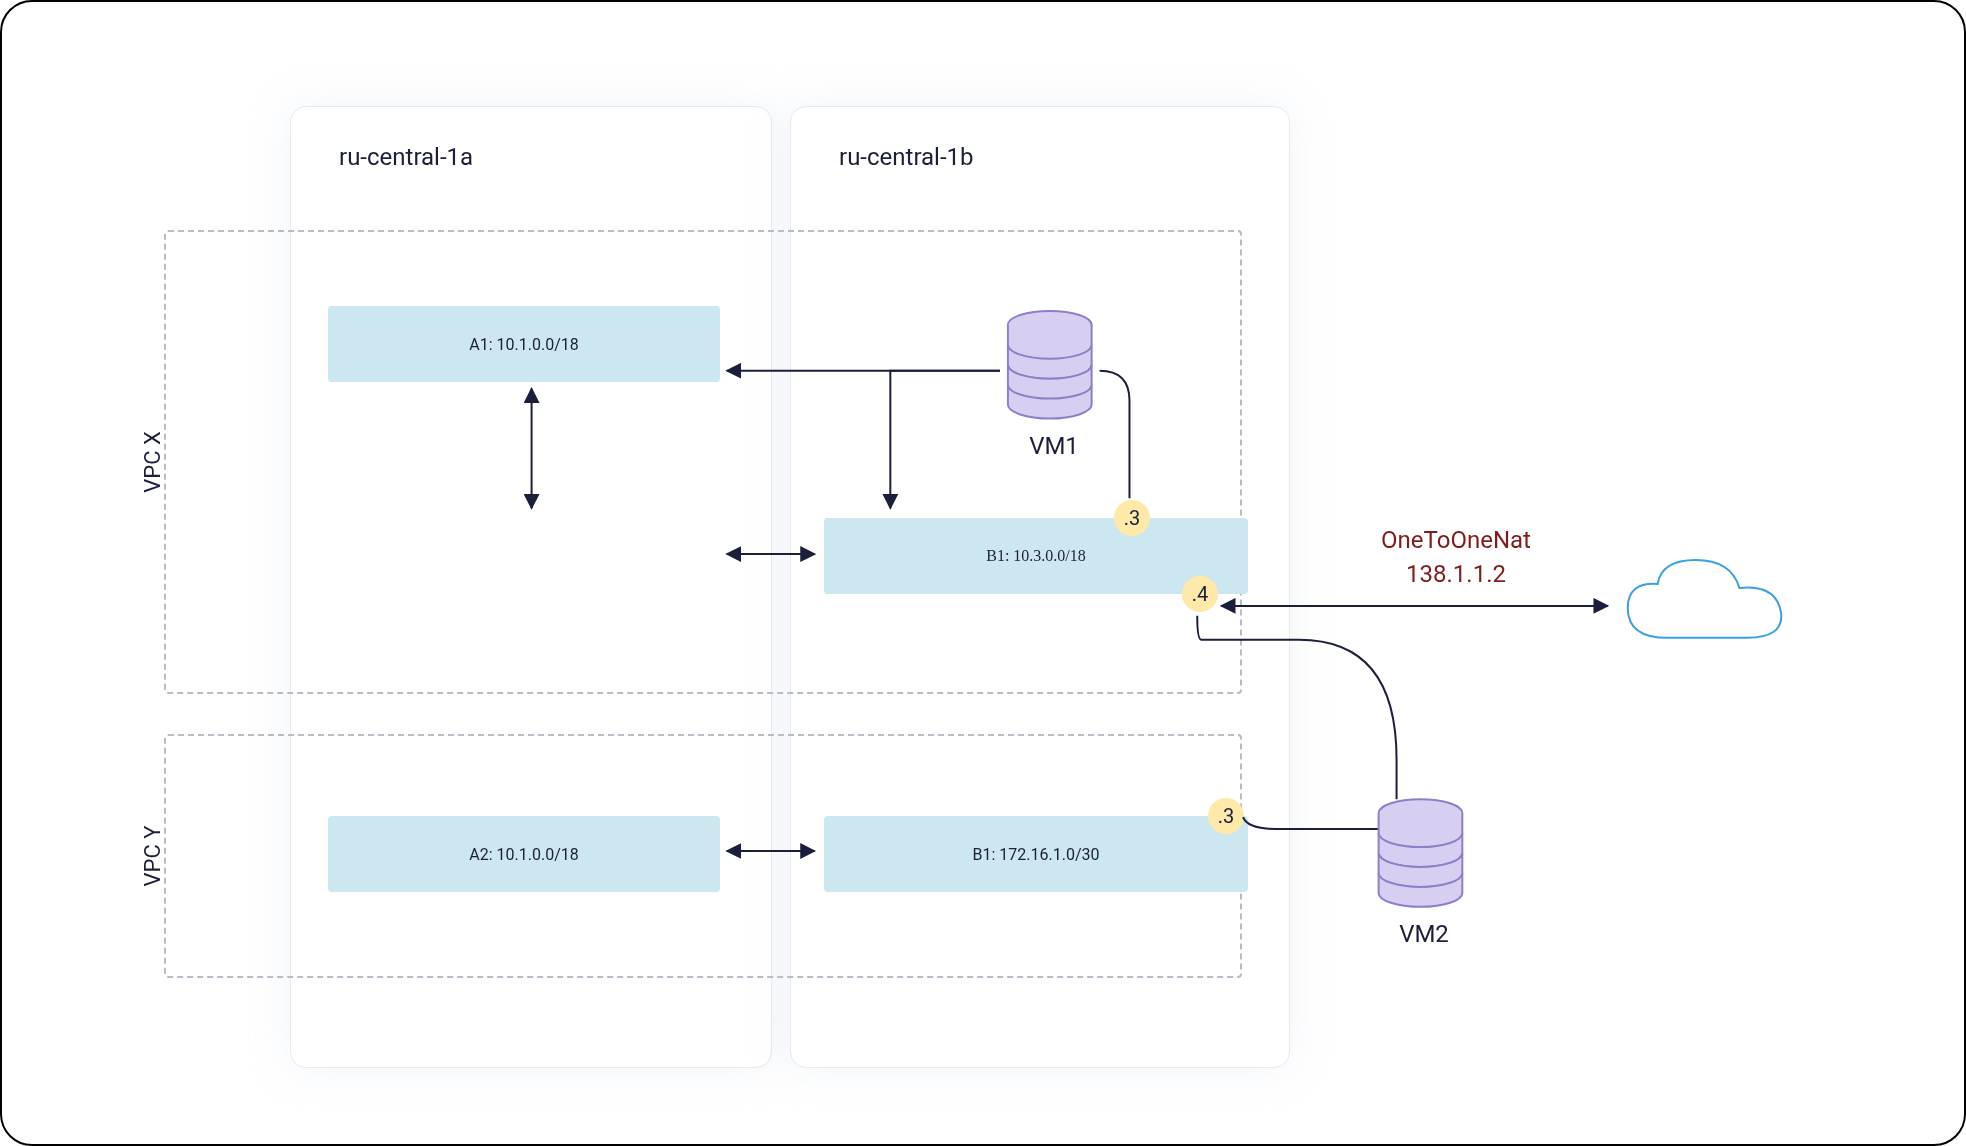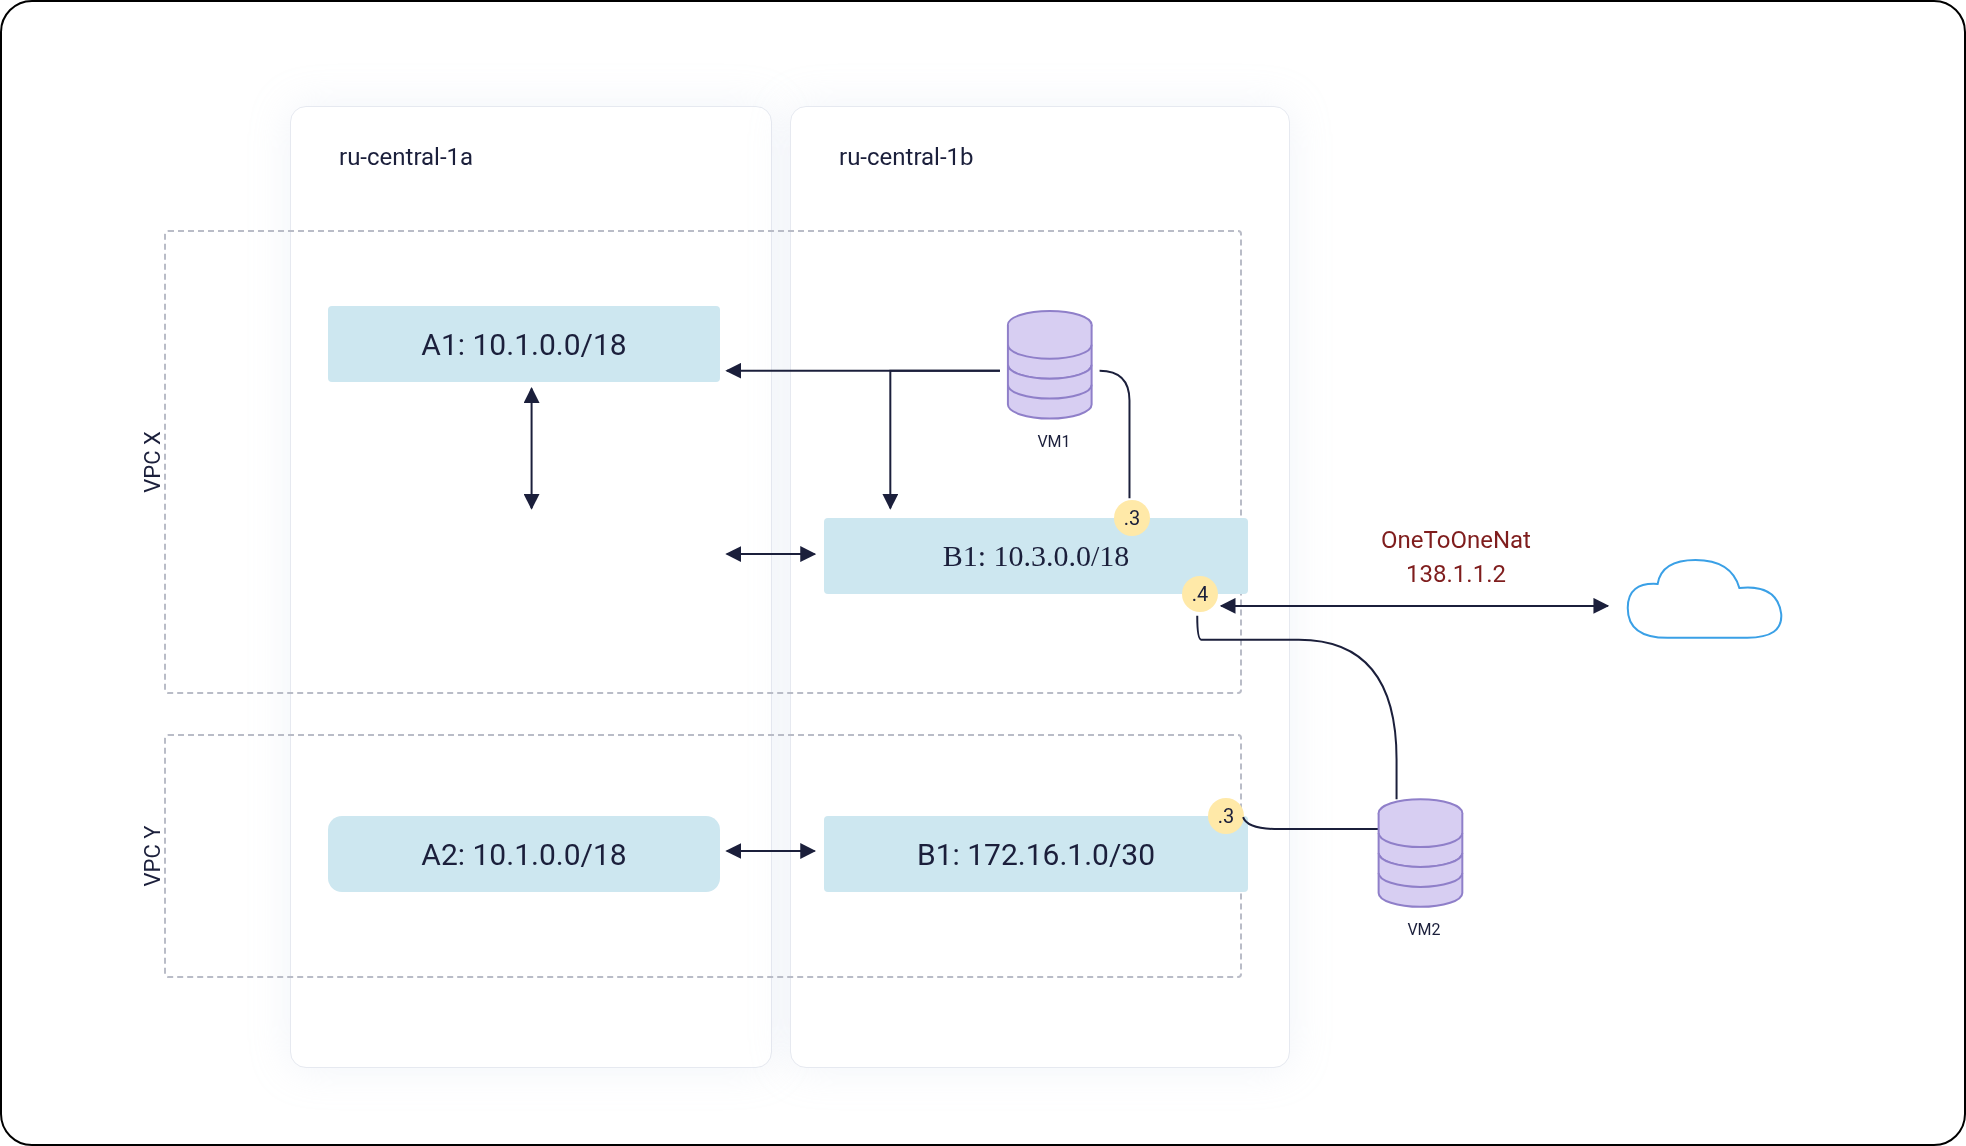--- a/index.html
+++ b/index.html
@@ -48,26 +48,26 @@
     color: #1b1f3b;
     white-space: nowrap;
   }
   .subnet {
     position: absolute;
     background: #cde7f0;
     border-radius: 4px;
     display: flex;
     align-items: center;
     justify-content: center;
-    font-size: 30px;
+    font-size: 16px;
     color: #1b1f3b;
   }
   .vm-label {
     position: absolute;
-    font-size: 16px;
+    font-size: 24px;
     color: #1b1f3b;
     text-align: center;
   }
   .nat-label {
     position: absolute;
     font-size: 24px;
     color: #7f1d1d;
     text-align: center;
     line-height: 1.4;
   }
@@ -111,21 +111,21 @@
 
   <div class="vpc" style="left:162px; top:732px; width:1074px; height:240px;">
     <div class="vpc-label">VPC Y</div>
   </div>
 
   <div class="subnet" style="left:326px; top:304px; width:392px; height:76px;">A1: 10.1.0.0/18</div>
 
 
   <div class="subnet" style="left:822px; top:516px; width:424px; height:76px;font-family:Liberation Serif, serif;">B1: 10.3.0.0/18</div>
 
-  <div class="subnet" style="left:326px; top:814px; width:392px; height:76px;border-radius:14px;">A2: 10.1.0.0/18</div>
+  <div class="subnet" style="left:326px; top:814px; width:392px; height:76px;">A2: 10.1.0.0/18</div>
 
   <div class="subnet" style="left:822px; top:814px; width:424px; height:76px;">B1: 172.16.1.0/30</div>
 
   <div class="vm-label" style="left:1012px; top:430px; width:80px;">VM1</div>
 
   <div class="vm-label" style="left:1382px; top:918px; width:80px;">VM2</div>
 
   <div class="nat-label" style="left:1344px; top:522px; width:220px;">
     <span>OneToOneNat</span><br>
     <span>138.1.1.2</span>

